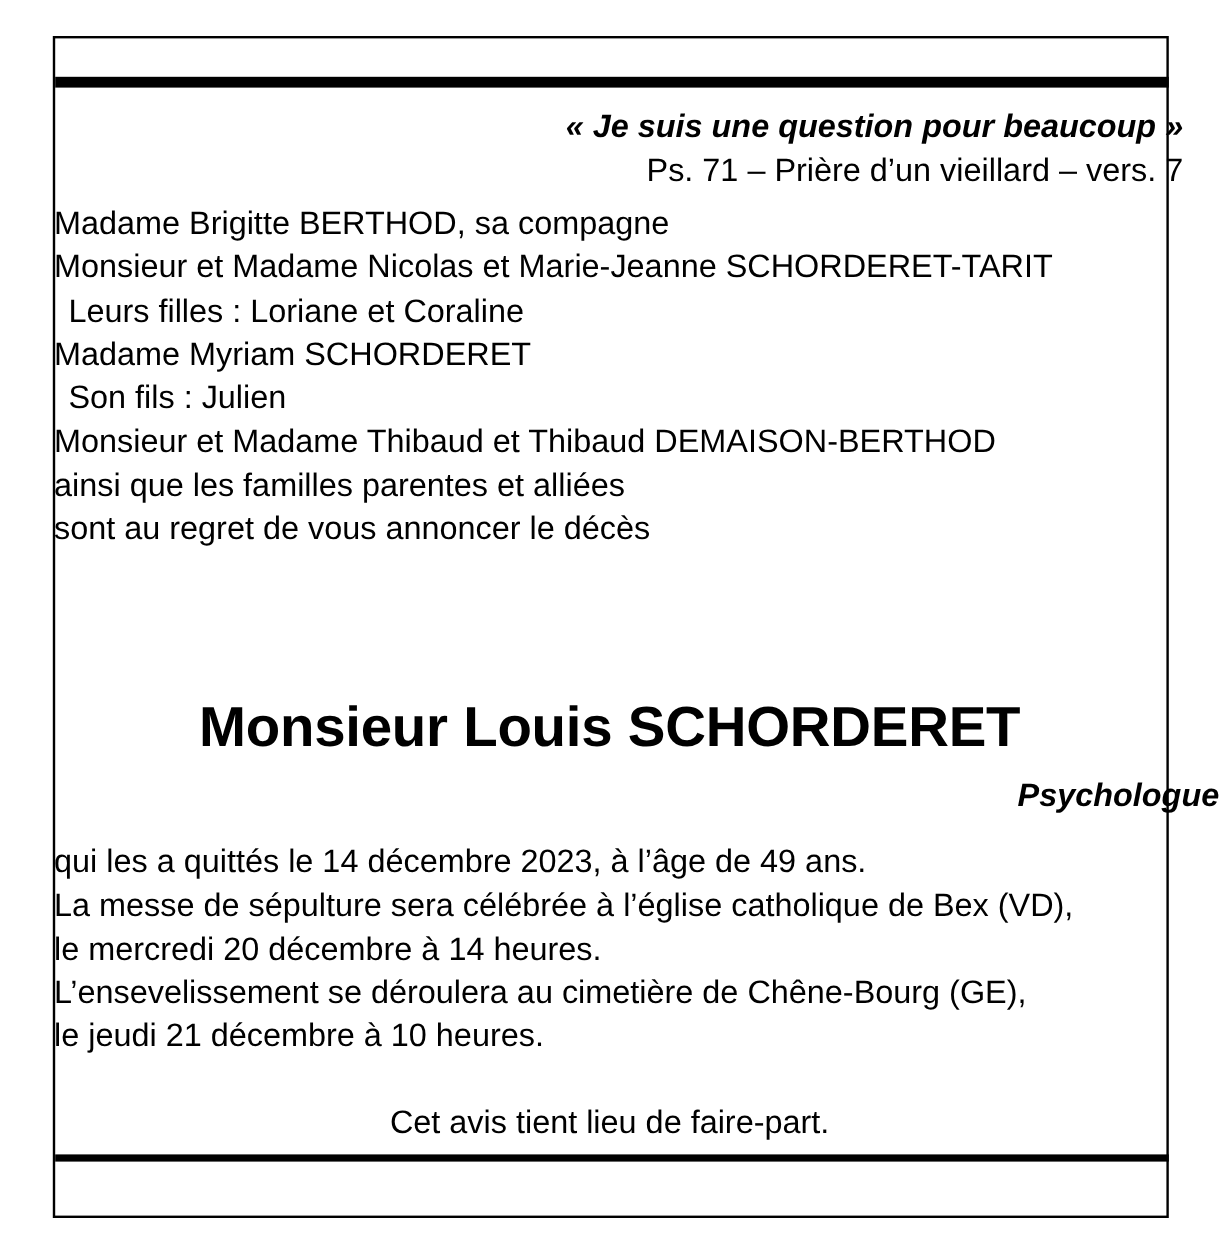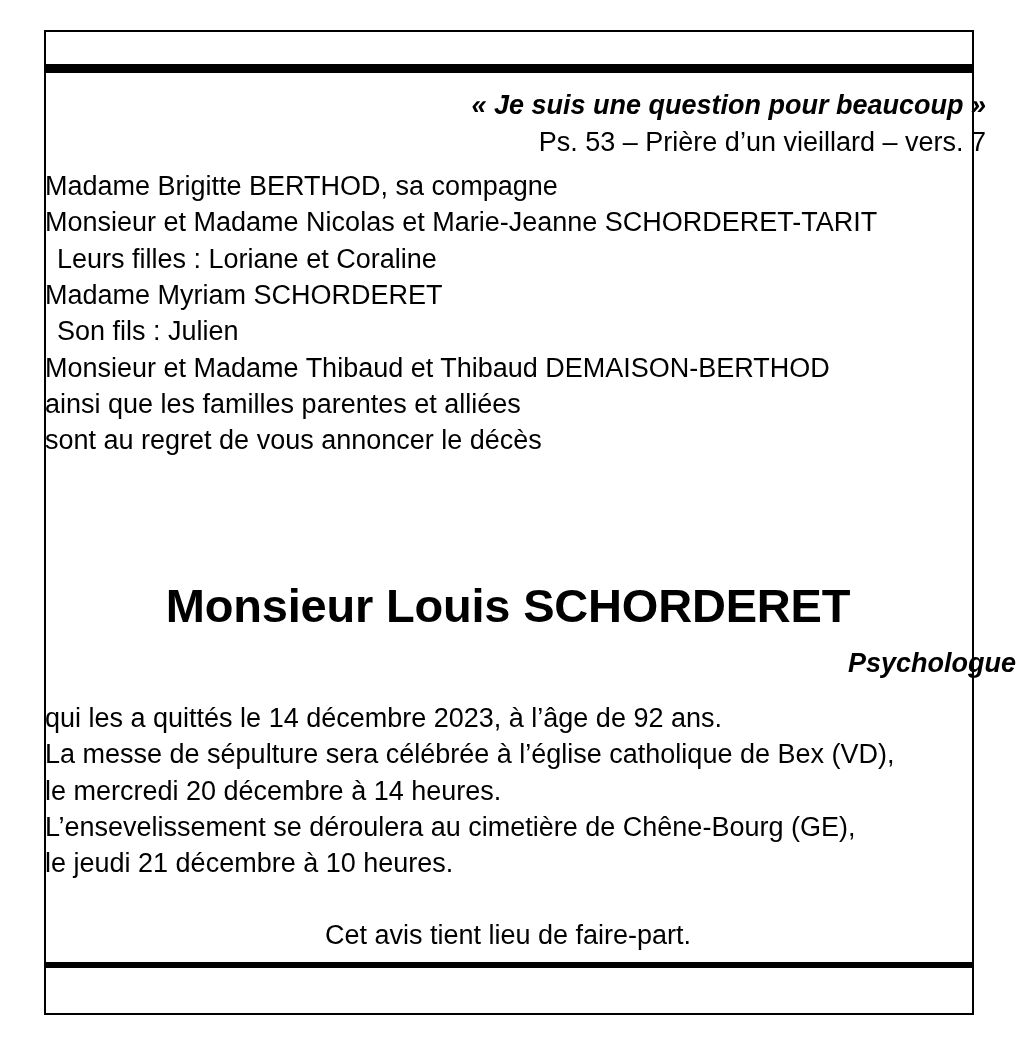--- a/index.html
+++ b/index.html
@@ -125,40 +125,40 @@
 <body>
 
 <div class="notice">
 
   <div class="frame"></div>
 
   <div class="rule-top"></div>
 
   <div class="epitaph">
     <span class="quote">« Je suis une question pour beaucoup »</span>
-    <span class="ref">Ps. 53 – Prière d’un vieillard – vers. 7</span>
+    <span class="ref">Ps. 71 – Prière d’un vieillard – vers. 7</span>
   </div>
 
   <div class="family">
     <div class="line">Madame Brigitte BERTHOD, sa compagne</div>
     <div class="line">Monsieur et Madame Nicolas et Marie-Jeanne SCHORDERET-TARIT</div>
     <div class="line indent">Leurs filles : Loriane et Coraline</div>
     <div class="line">Madame Myriam SCHORDERET</div>
     <div class="line indent">Son fils : Julien</div>
     <div class="line">Monsieur et Madame Thibaud et Thibaud DEMAISON-BERTHOD</div>
     <div class="line">ainsi que les familles parentes et alliées</div>
     <div class="line">sont au regret de vous annoncer le décès</div>
   </div>
 
   <div class="deceased-name">Monsieur Louis SCHORDERET</div>
 
   <div class="profession">Psychologue</div>
 
   <div class="details">
-    <div class="line">qui les a quittés le 14 décembre 2023, à l’âge de 92 ans.</div>
+    <div class="line">qui les a quittés le 14 décembre 2023, à l’âge de 49 ans.</div>
     <div class="line">La messe de sépulture sera célébrée à l’église catholique de Bex (VD),</div>
     <div class="line">le mercredi 20 décembre à 14 heures.</div>
     <div class="line">L’ensevelissement se déroulera au cimetière de Chêne-Bourg (GE),</div>
     <div class="line">le jeudi 21 décembre à 10 heures.</div>
   </div>
 
   <div class="footer-note">Cet avis tient lieu de faire-part.</div>
 
   <div class="rule-bottom"></div>
 

